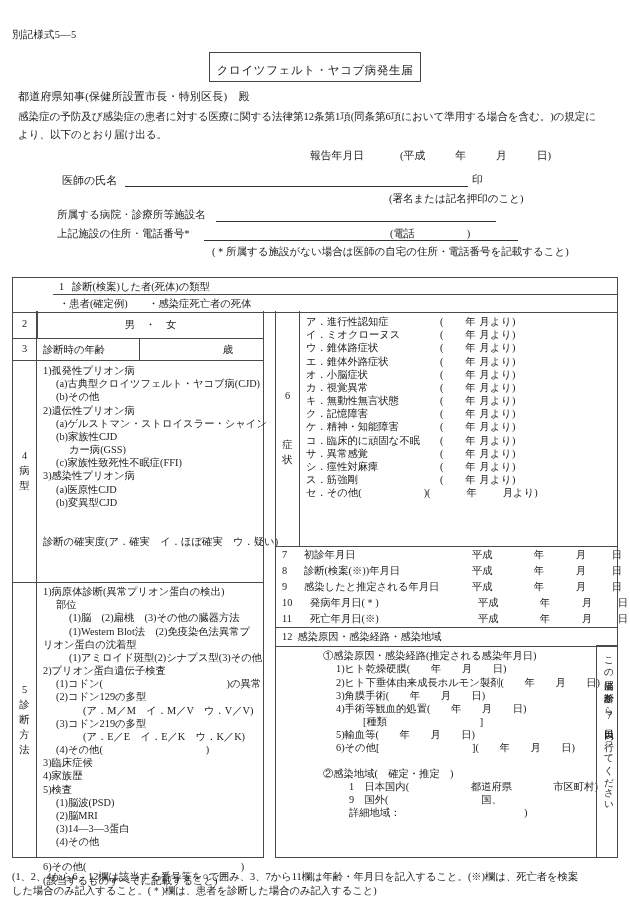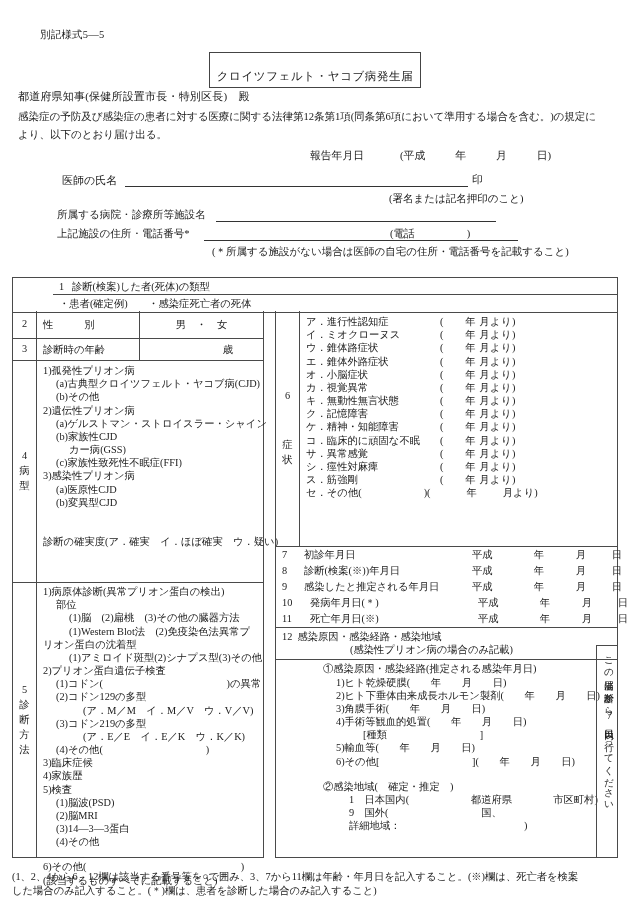--- a/index.html
+++ b/index.html
@@ -23,32 +23,31 @@
   }
 
   
   .form-no {
     position: absolute;
     left: 12px;
     top: 28px;
     font-size: 10.5px;
     letter-spacing: 0.2px;
     white-space: nowrap;
-    margin-left: 28px;
   }
   .doc-title {
     position: absolute;
     left: 0; right: 0;
     top: 52px;
     text-align: center;
   }
   .doc-title span {
     display: inline-block;
     border: 1px solid #444;
-    padding: 16px 7px 3px 7px;
+    padding: 10px 7px 3px 7px;
     font-size: 11.5px;
     letter-spacing: 0.6px;
   }
   .addressee {
     position: absolute;
     left: 18px;
     top: 89px;
     font-size: 11px;
     letter-spacing: 0.2px;
     white-space: nowrap;
@@ -342,21 +341,20 @@
       <span>・患者(確定例)　　・感染症死亡者の死体</span>
     </div>
   </div>
 
   <div class="tbl t-left">
 
     <div class="cellrow row-sex">
       <div class="lbl-cell">
         <span>2</span>
       </div>
-      <div class="sexname">性　　　別</div>
       <div class="sexval">男　・　女</div>
     </div>
 
     <div class="cellrow row-age">
       <div class="lbl-cell">
         <span>3</span>
       </div>
       <div class="agename">診断時の年齢</div>
       <div class="ageval">歳</div>
     </div>
@@ -532,21 +530,20 @@
         <span class="dname" style="padding-left:6px">死亡年月日(※)</span>
         <span class="dhei">平成</span>
         <span class="dy">年</span>
         <span class="dm">月</span>
         <span class="dd">日</span>
       </div>
     </div>
 
     <div class="sec12">
       <span class="ln"><span>12</span>&nbsp;&nbsp;<span>感染原因・感染経路・感染地域</span></span>
-      <span class="ln sub">(感染性プリオン病の場合のみ記載)</span>
     </div>
 
     <div class="infect">
       <span class="ln">①感染原因・感染経路(推定される感染年月日)</span>
       <span class="ln i1">1)ヒト乾燥硬膜(　　年　　月　　日)</span>
       <span class="ln i1">2)ヒト下垂体由来成長ホルモン製剤(　　年　　月　　日)</span>
       <span class="ln i1">3)角膜手術(　　年　　月　　日)</span>
       <span class="ln i1">4)手術等観血的処置(　　年　　月　　日)</span>
       <span class="ln i3">[種類　　　　　　　　　]</span>
       <span class="ln i1">5)輸血等(　　年　　月　　日)</span>

